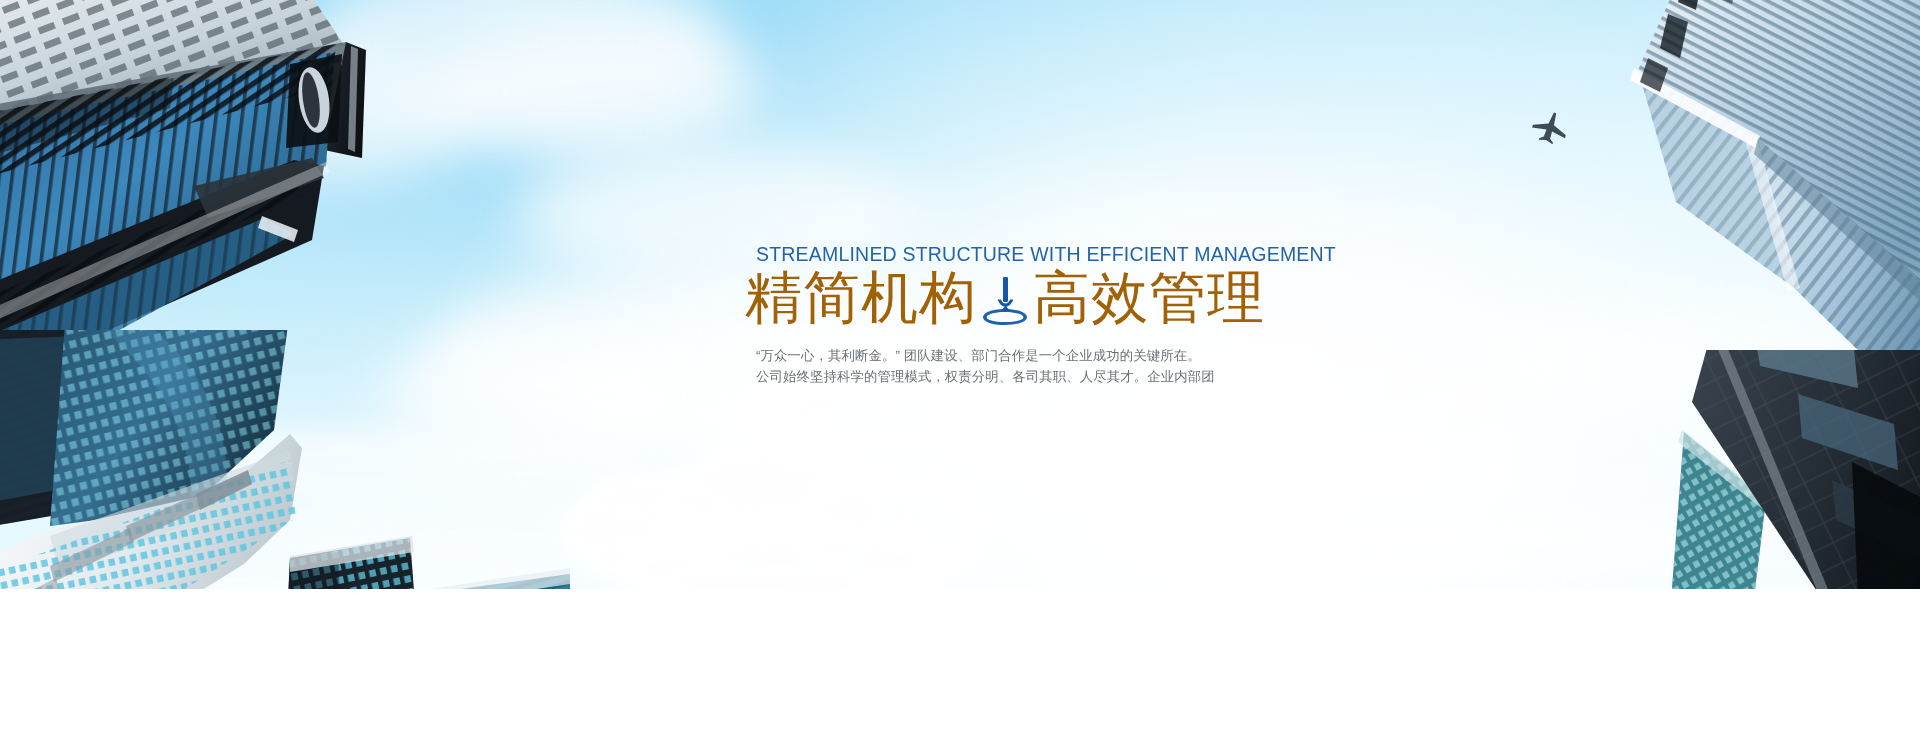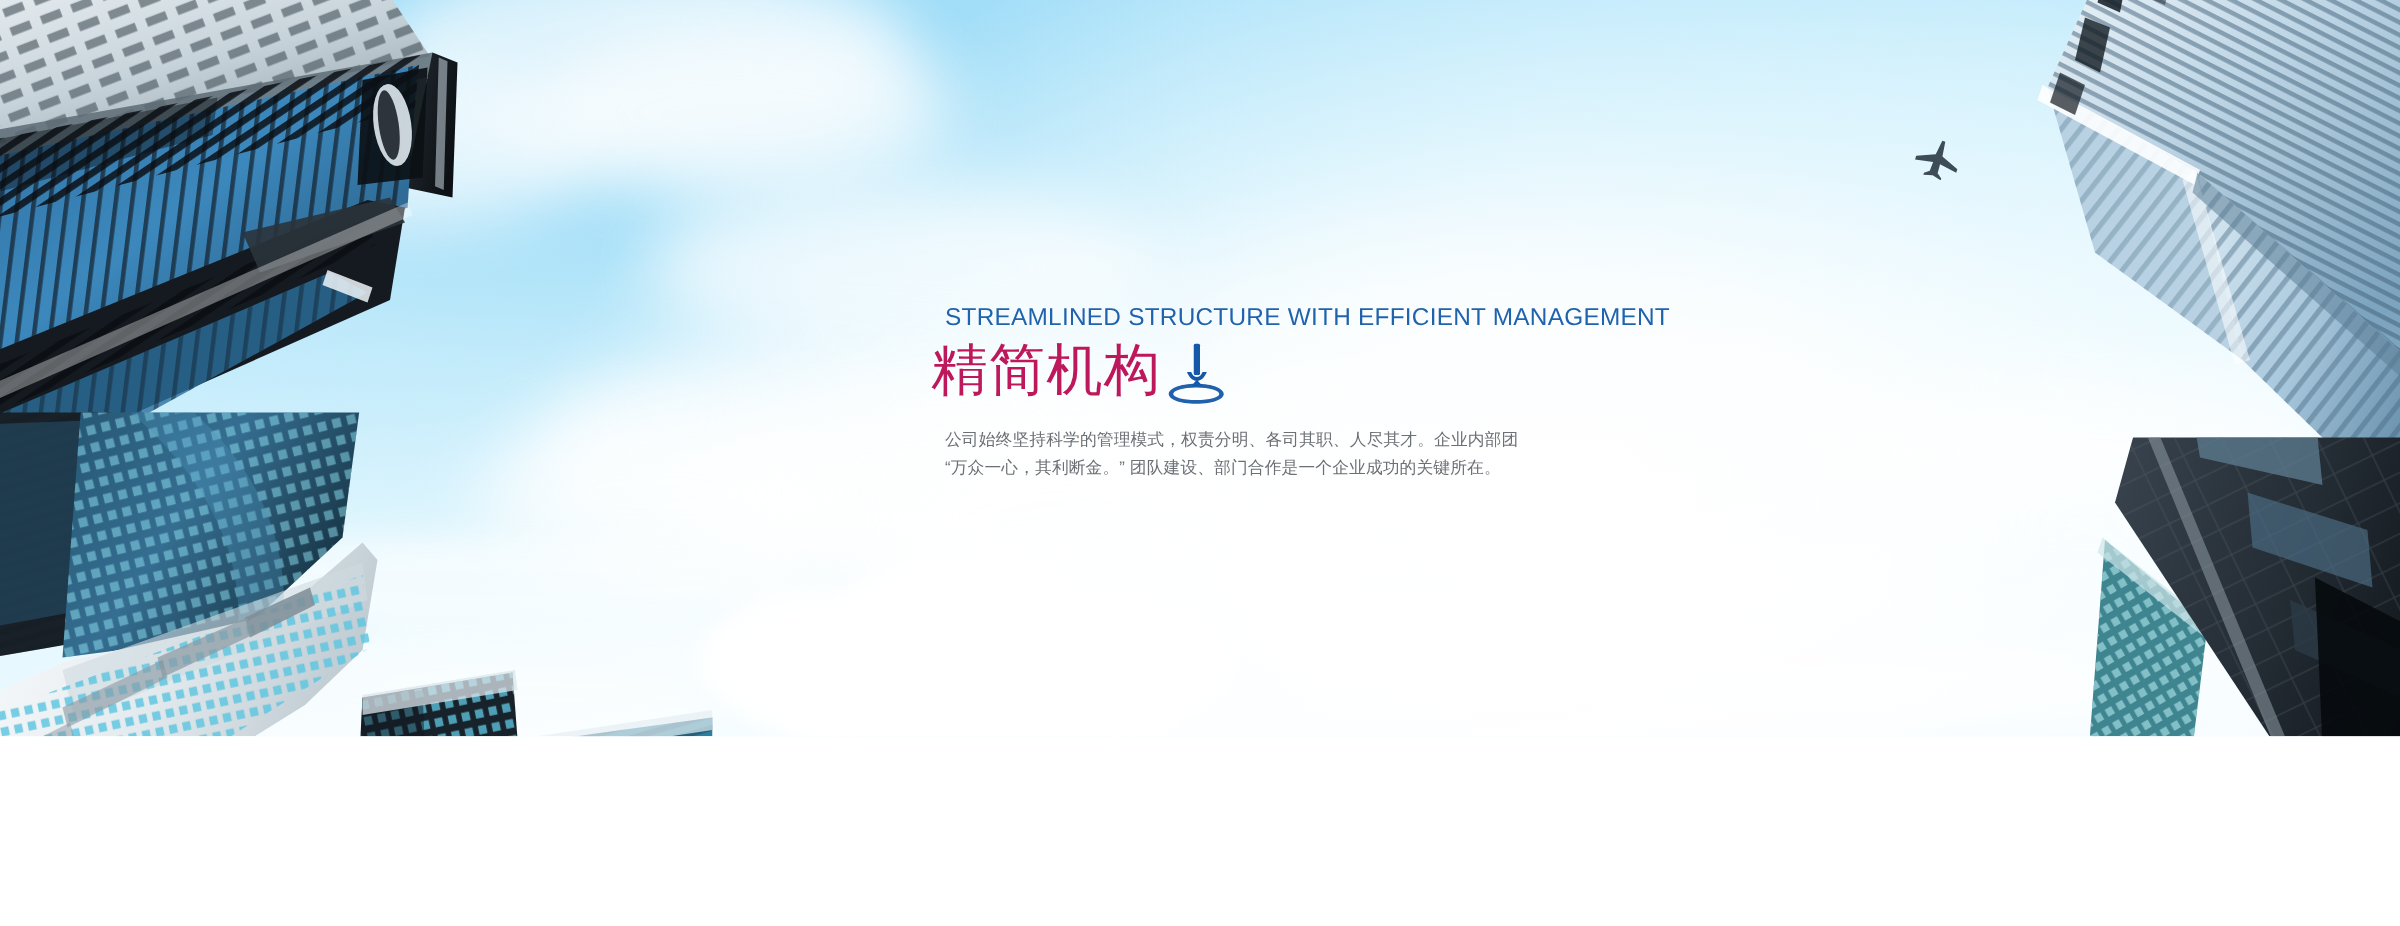--- a/index.html
+++ b/index.html
@@ -127,24 +127,24 @@
     margin: 0 0 1px 11px;
     text-shadow: 0 1px 2px rgba(255,255,255,0.9);
   }
   .headline {
     display: flex;
     align-items: center;
     margin: 0 0 16px 0;
     white-space: nowrap;
   }
   .headline .zh {
-    font-size: 45px;
+    font-size: 57px;
     line-height: 1.08;
     font-weight: 500;
-    color: #be185d;
+    color: #a16207;
     letter-spacing: 1px;
     text-shadow: 0 1px 3px rgba(255,255,255,0.85);
   }
   .headline .mark {
     display: inline-block;
     width: 52px;
     height: 58px;
     flex: 0 0 auto;
     margin: 0 2px;
   }
@@ -418,21 +418,22 @@
         <svg viewBox="0 0 52 58" width="52" height="58">
           <g fill="#1558a8">
             <rect x="24" y="8" width="5" height="25" rx="1.2"></rect>
             <path d="M18.6 30.5 c0,0 2.4,7.2 7.9,7.2 c5.5,0 7.9,-7.2 7.9,-7.2 l-3.4,0 c0,0 -1.3,4 -4.5,4 c-3.2,0 -4.5,-4 -4.5,-4 z"></path>
             <path d="M26.5 36.5 l4.4 5.4 l-8.8 0 z"></path>
             <path d="M26 40 C12 40 4 44.2 4 48.2 C4 52.2 12 56 26 56 C40 56 48 52.2 48 48.2 C48 44.2 40 40 26 40 Z M26 43 C37 43 44.4 45.6 44.4 48.2 C44.4 50.8 37 53 26 53 C15 53 7.6 50.8 7.6 48.2 C7.6 45.6 15 43 26 43 Z" opacity="0.95"></path>
           </g>
         </svg>
       </span>
 
+      <span class="zh">高效管理</span>
     </h1>
 
     <div class="body-copy">
+      <p>“万众一心，其利断金。” 团队建设、部门合作是一个企业成功的关键所在。</p>
       <p>公司始终坚持科学的管理模式，权责分明、各司其职、人尽其才。企业内部团</p>
-      <p>“万众一心，其利断金。” 团队建设、部门合作是一个企业成功的关键所在。</p>
     </div>
 
   </div>
 </div>
 
 </body></html>

